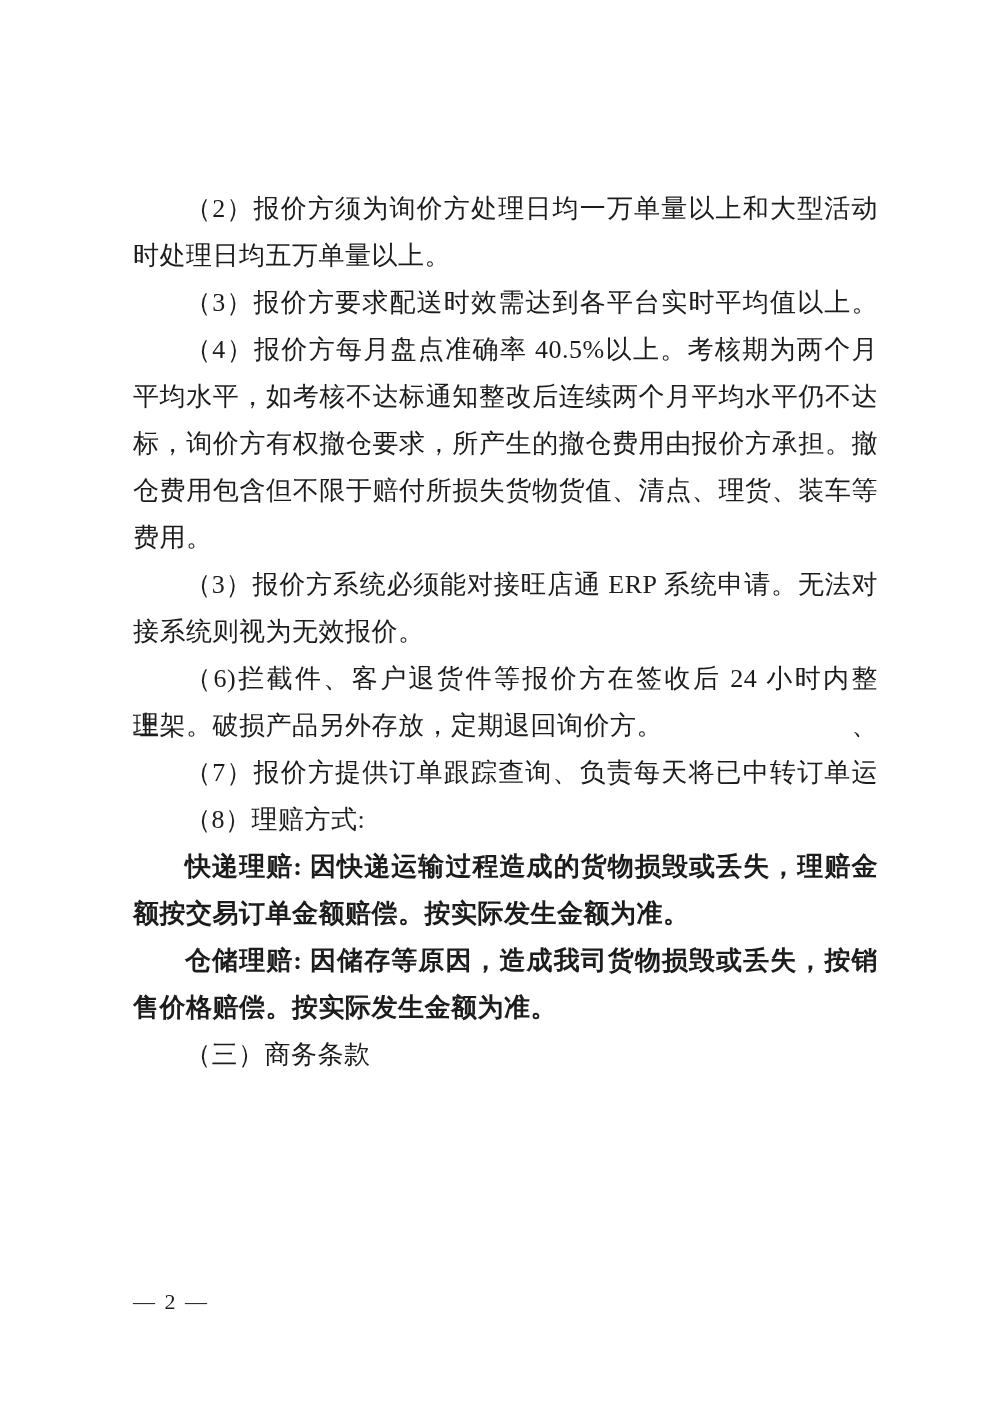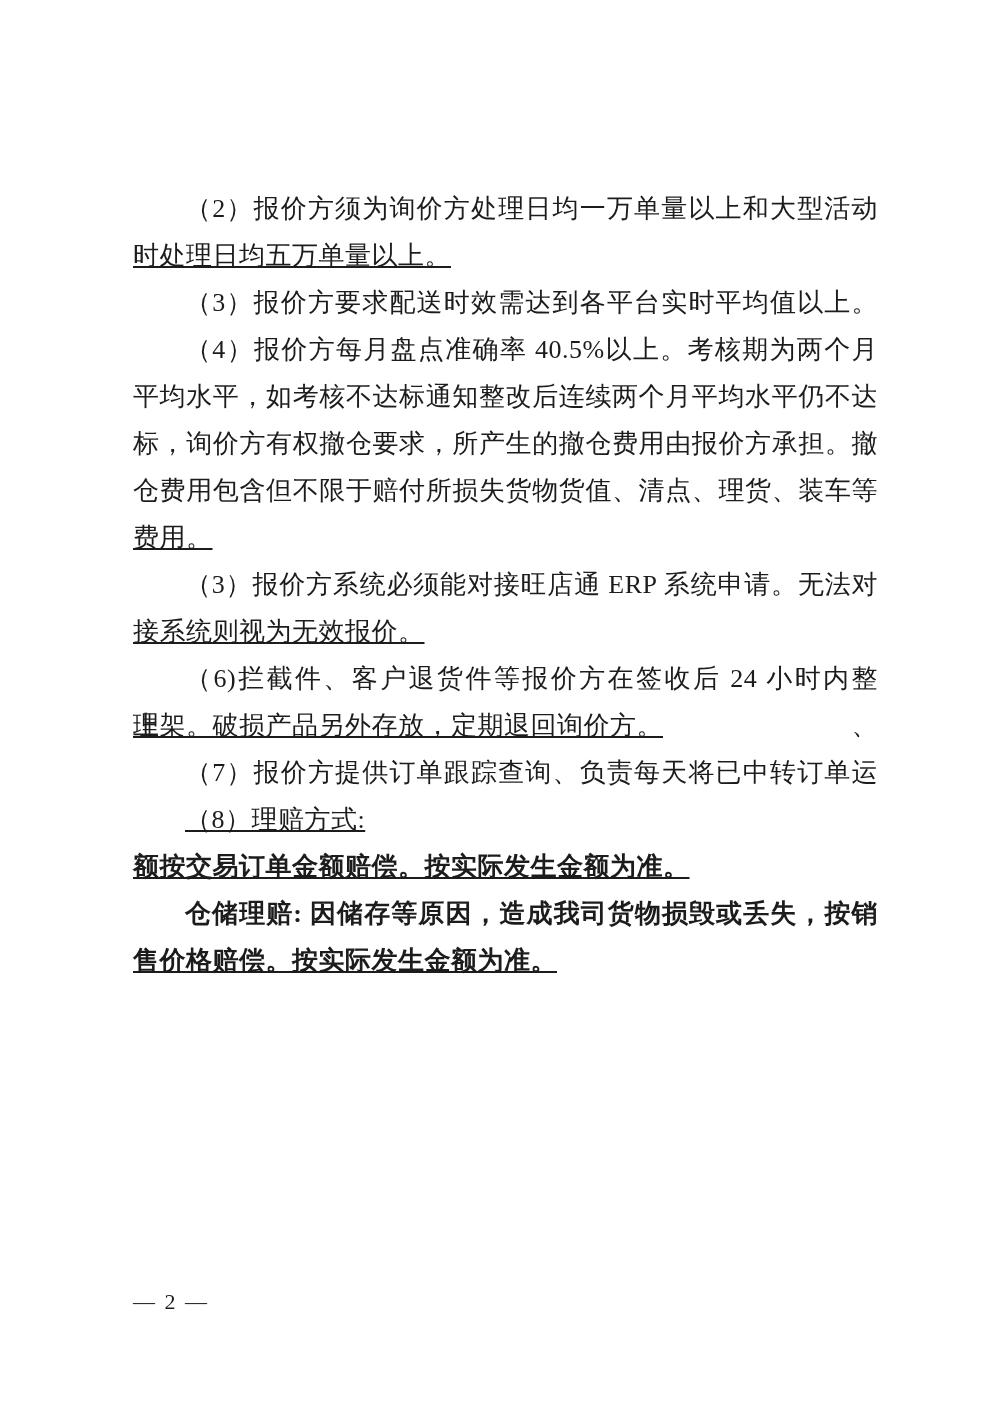--- a/index.html
+++ b/index.html
@@ -38,21 +38,20 @@
   }
   
   .fill {
     text-align: justify;
     text-align-last: justify;
   }
   
   .last {
     text-align: right;
     text-align-last: left;
-    text-decoration: underline;
   }
   
   .ind {
     text-indent: 52px;
   }
   .bold {
     font-weight: 700;
   }
   .page-footer {
     position: absolute;
@@ -77,20 +76,22 @@
     <div class="ln fill">平均水平，如考核不达标通知整改后连续两个月平均水平仍不达</div>
     <div class="ln fill">标，询价方有权撤仓要求，所产生的撤仓费用由报价方承担。撤</div>
     <div class="ln fill">仓费用包含但不限于赔付所损失货物货值、清点、理货、装车等</div>
     <div class="ln last">费用。</div>
     <div class="ln ind fill">（3）报价方系统必须能对接旺店通 ERP 系统申请。无法对</div>
     <div class="ln last">接系统则视为无效报价。</div>
     <div class="ln ind fill">（6)拦截件、客户退货件等报价方在签收后 24 小时内整理、</div>
     <div class="ln last">上架。破损产品另外存放，定期退回询价方。</div>
     <div class="ln ind fill">（7）报价方提供订单跟踪查询、负责每天将已中转订单运</div>
     <div class="ln ind last">（8）理赔方式:</div>
+    <div class="ln ind fill bold">快递理赔: 因快递运输过程造成的货物损毁或丢失，理赔金</div>
     <div class="ln last bold">额按交易订单金额赔偿。按实际发生金额为准。</div>
     <div class="ln ind fill bold">仓储理赔: 因储存等原因，造成我司货物损毁或丢失，按销</div>
     <div class="ln last bold">售价格赔偿。按实际发生金额为准。</div>
+    <div class="ln ind last">（三）商务条款</div>
   </div>
 
   <div class="page-footer">— 2 —</div>
 
 </div>
 
 </body></html>

